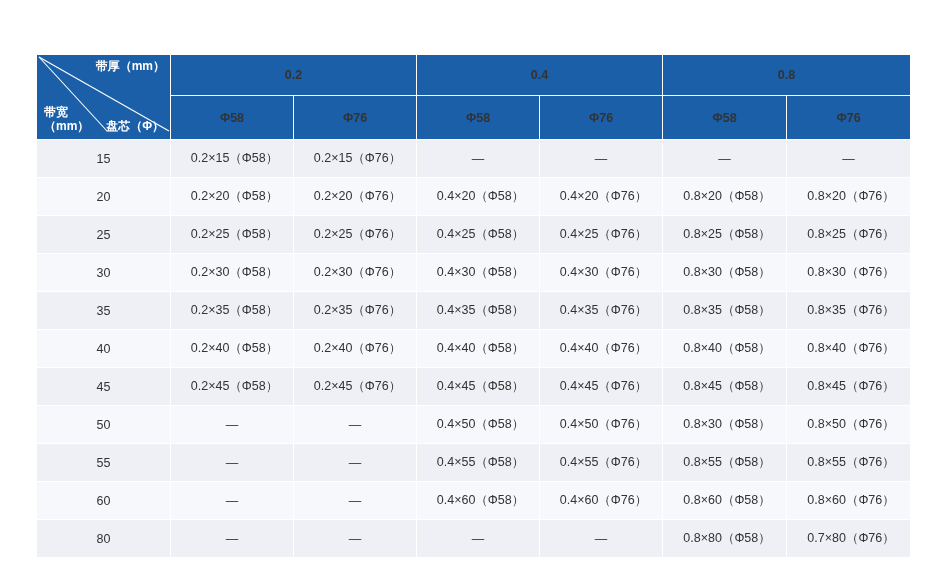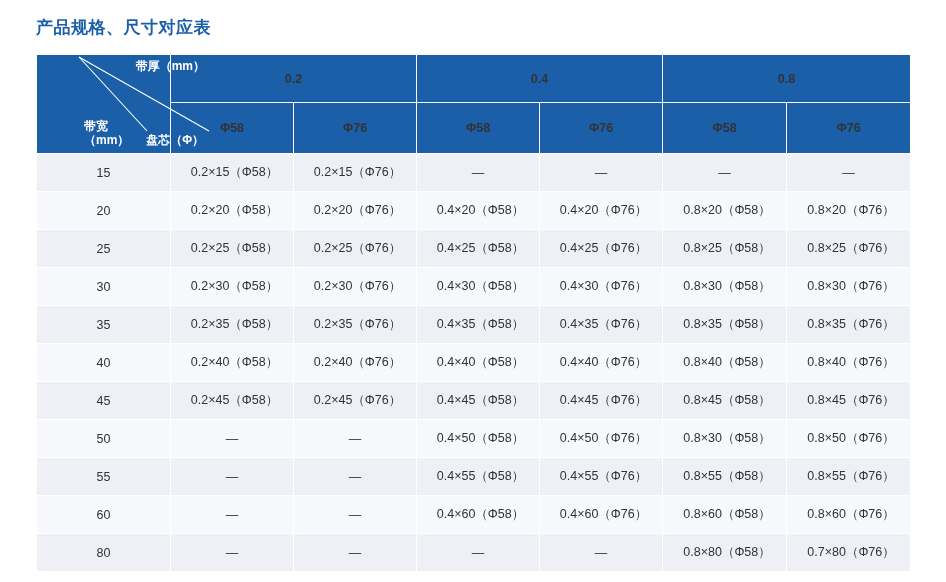--- a/index.html
+++ b/index.html
@@ -61,23 +61,22 @@
   }
   .corner {
     background: #1b5fa8;
     position: relative;
     padding: 0;
     width: 134px;
   }
   .corner-inner {
     position: relative;
     width: 100%;
-    height: 98px;
+    height: 84px;
     overflow: hidden;
-    margin-left: 40px;
   }
   .corner-inner svg {
     position: absolute;
     left: 0;
     top: 0;
   }
   .corner-lbl {
     position: absolute;
     color: #ffffff;
     font-size: 12px;
@@ -124,21 +123,20 @@
     top: 550px;
     font-size: 12.5px;
     color: #222222;
   }
 </style>
 </head>
 <body>
 
 <div class="page">
 
-  <div class="page-title">产品规格、尺寸对应表</div>
 
   <div class="table-wrap">
     <table class="spec">
       <colgroup>
         <col style="width:134px">
         <col style="width:123px">
         <col style="width:123px">
         <col style="width:123px">
         <col style="width:123px">
         <col style="width:124px">

